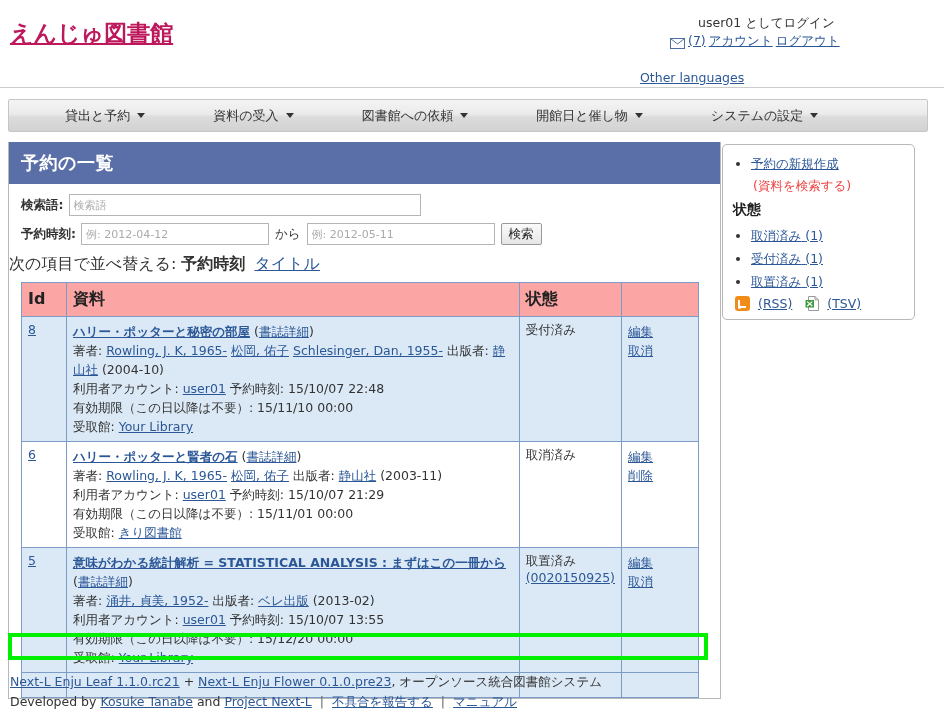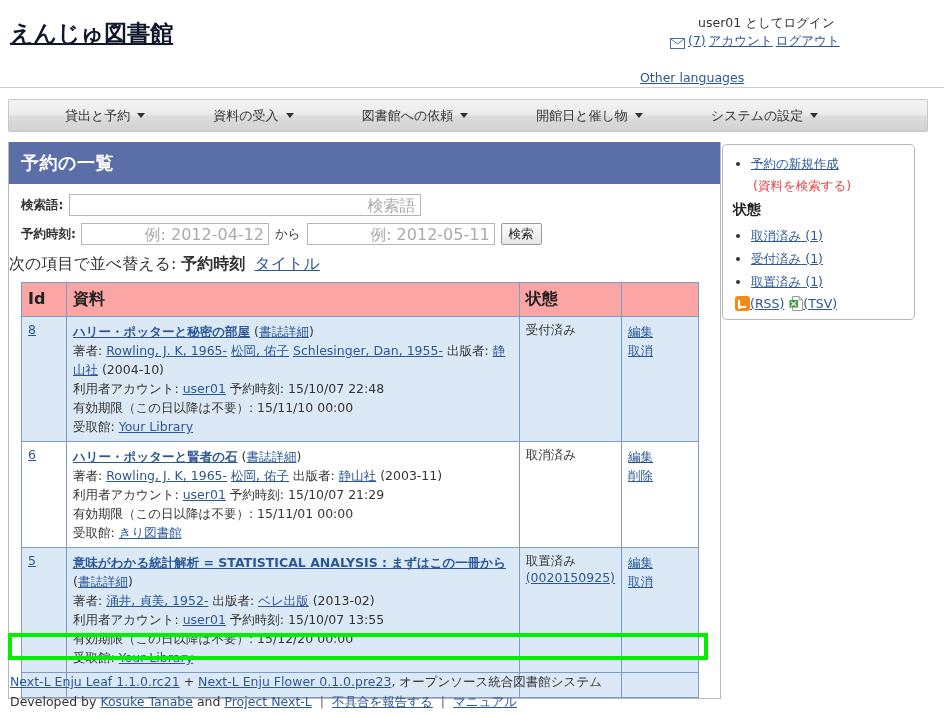--- a/index.html
+++ b/index.html
@@ -24,21 +24,21 @@
     height: 88px;
     border-bottom: 1px solid #cccccc;
     box-sizing: border-box;
   }
   .site-title {
     position: absolute;
     left: 10px;
     top: 18px;
     font-size: 23px;
     font-weight: bold;
-    color: #0f172a;
+    color: #be185d;
     text-decoration: underline;
     cursor: pointer;
     letter-spacing: 0px;
   }
   .user-block {
     position: absolute;
     left: 670px;
     top: 14px;
     font-size: 12.5px;
     line-height: 17px;
@@ -129,28 +129,27 @@
     margin-bottom: 7px;
     font-size: 12.5px;
   }
   .form-row label {
     font-weight: bold;
     margin-right: 5px;
     white-space: nowrap;
   }
   input[type="text"] {
     font-family: "DejaVu Sans", "Liberation Sans", sans-serif;
-    font-size: 16px;
+    font-size: 11px;
     border: 1px solid #b5b5b5;
     padding: 2px 4px;
     box-sizing: border-box;
     height: 22px;
     color: #333;
     background: #fff;
-    text-align: right;
   }
   input::placeholder { color: #aaaaaa; }
   .input-query { width: 352px; }
   .input-date { width: 188px; }
   .between-label { margin: 0 6px; font-weight: normal; }
   .search-btn {
     font-family: "DejaVu Sans", "Liberation Sans", sans-serif;
     font-size: 12.5px;
     height: 22px;
     padding: 0 7px;
@@ -242,21 +241,21 @@
   .sub-note { margin: 0 0 6px 20px; color: #ef4444; }
   .side-heading {
     font-weight: bold;
     font-size: 14px;
     margin: 6px 0 8px 0;
     color: #222;
   }
   .feeds {
     display: flex;
     align-items: center;
-    gap: 0;
+    gap: 8px;
     margin-top: 2px;
     padding-left: 2px;
   }
   .rss-icon {
     width: 15px; height: 15px;
     background: #f28c18;
     border-radius: 3px;
     position: relative;
     display: inline-block;
   }

